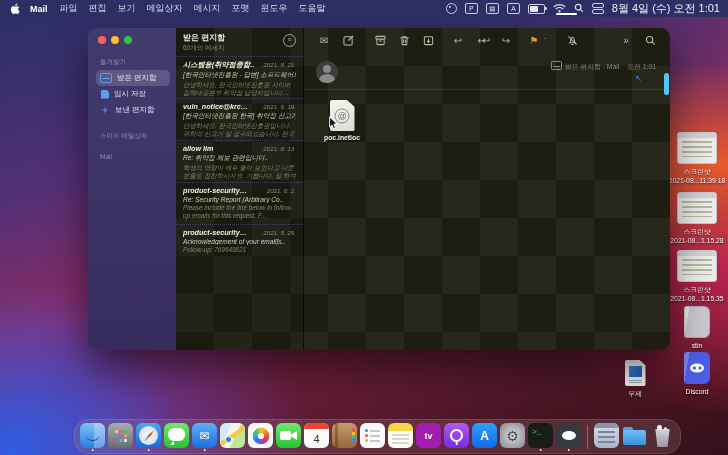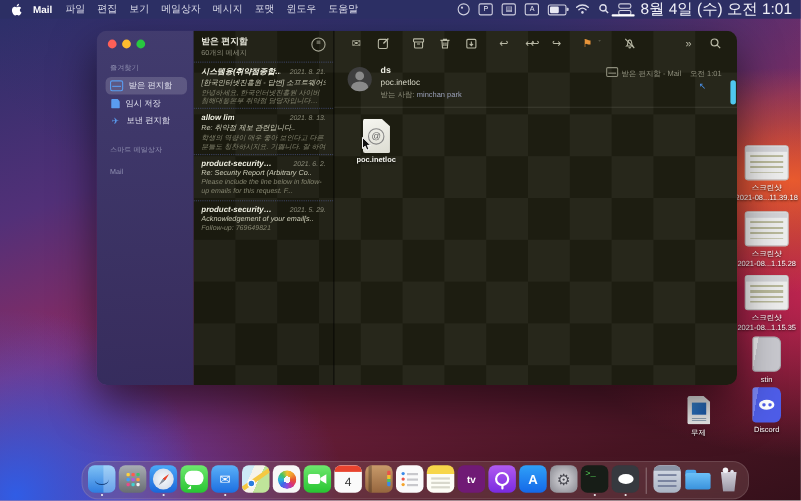--- a/index.html
+++ b/index.html
@@ -23,21 +23,21 @@
   .mb-right{margin-left:auto;display:flex;align-items:center;gap:8px;padding-right:8px;}
   .st-box{width:11px;height:9px;border:1px solid #cfcfdf;border-radius:2px;font-size:6.5px;line-height:9px;
     text-align:center;color:#e8e8f2;}
   .st-rec{width:9px;height:9px;border:1.5px solid #cfcfdf;border-radius:50%;position:relative;}
   .st-rec::after{content:"";position:absolute;left:2px;top:2px;width:2px;height:2px;border-radius:50%;background:#cfcfdf;}
   .battery{width:15px;height:8px;border:1px solid #cfcfdf;border-radius:2px;position:relative;}
   .battery::before{content:"";position:absolute;left:1px;top:1px;bottom:1px;width:8px;background:#e8e8f2;border-radius:1px;}
   .battery::after{content:"";position:absolute;right:-3px;top:2px;width:2px;height:3px;background:#cfcfdf;border-radius:0 1px 1px 0;}
   .cc-icon{display:flex;flex-direction:column;gap:1.5px;}
   .cc-icon i{display:block;width:10px;height:3px;border:1px solid #cfcfdf;border-radius:2px;}
-  .mb-clock{font-size:14px;color:#f0f0f8;white-space:nowrap;}
+  .mb-clock{font-size:11px;color:#f0f0f8;white-space:nowrap;}
   .menubar-underline{position:absolute;left:556px;top:13px;width:21px;height:2px;background:#fff;border-radius:1px;z-index:51;}
   
   .window{position:absolute;left:88px;top:28px;width:582px;height:322px;border-radius:9px;overflow:hidden;
     box-shadow:0 18px 40px rgba(0,0,0,.55);display:flex;z-index:10;}
   .sidebar{width:88px;flex:none;background:linear-gradient(180deg,rgba(66,60,110,.97),rgba(52,44,92,.97));
     padding:6px 6px 0 8px;box-sizing:border-box;color:#d8d8e8;}
   .tl{display:flex;gap:5px;margin:2px 0 14px 2px;}
   .tl i{width:8px;height:8px;border-radius:50%;display:block;}
   .sb-label{font-size:6.5px;color:#8f8fb0;margin:8px 0 3px 4px;}
   .sb-row{display:flex;align-items:center;gap:5px;font-size:7.5px;color:#e4e4f0;padding:3px 4px;border-radius:5px;}
@@ -151,21 +151,21 @@
   .ic-contacts::before{content:"";position:absolute;left:3px;top:0;bottom:0;width:3px;background:rgba(0,0,0,.25);}
   .ic-contacts::after{content:"";position:absolute;right:2px;top:5px;width:3px;height:14px;
     background:linear-gradient(180deg,#e8544a 0 25%,#f5c12e 25% 50%,#4ac45e 50% 75%,#3a8ae8 75%);border-radius:1px;}
   .ic-reminders{background:#fafafa;}
   .ic-reminders::before{content:"";position:absolute;left:5px;top:6px;width:3px;height:3px;border-radius:50%;background:#3a8ae8;
     box-shadow:0 5px 0 #e8544a,0 10px 0 #f5a52e;}
   .ic-reminders::after{content:"";position:absolute;left:10px;top:7px;width:10px;height:1.5px;background:#c8c8cc;
     box-shadow:0 5px 0 #c8c8cc,0 10px 0 #c8c8cc;}
   .ic-notes{background:linear-gradient(180deg,#f7d64a 0 32%,#fdfdf6 32%);}
   .ic-notes::before{content:"";position:absolute;left:4px;right:4px;top:11px;height:1.5px;background:#d8d8cc;box-shadow:0 4px 0 #d8d8cc,0 8px 0 #d8d8cc;}
-  .ic-tv{background:#701a75;display:flex;align-items:center;justify-content:center;}
+  .ic-tv{background:#a21caf;display:flex;align-items:center;justify-content:center;}
   .tv-label{color:#fff;font-size:9px;font-weight:bold;letter-spacing:0;}
   .ic-podcasts{background:linear-gradient(180deg,#b express05af0,#7a2ae0);background:linear-gradient(180deg,#b05af0,#7a2ae0);display:flex;align-items:center;justify-content:center;}
   .ic-podcasts::before{content:"";width:9px;height:9px;border:2px solid #fff;border-radius:50%;}
   .ic-podcasts::after{content:"";position:absolute;left:50%;bottom:3px;transform:translateX(-50%);width:2.5px;height:5px;background:#fff;border-radius:1px;}
   .ic-appstore{background:linear-gradient(180deg,#2fa0f8,#1468e8);display:flex;align-items:center;justify-content:center;}
   .as-label{color:#fff;font-size:12px;font-weight:bold;}
   .ic-sysprefs{background:radial-gradient(#dcdce0,#85858d);display:flex;align-items:center;justify-content:center;color:#4a4a52;font-size:14px;}
   .ic-terminal{background:#171d17;display:flex;align-items:flex-start;justify-content:flex-start;}
   .term-label{color:#5ae05a;font-family:"Liberation Mono",monospace;font-size:8px;margin:4px 0 0 4px;}
   .ic-discord{background:#36393f;display:flex;align-items:center;justify-content:center;}
@@ -267,20 +267,28 @@
       <div class="msg">
         <div class="m1">
             <span class="sender">시스템융(취약점종합…</span>
             <span class="mdate">2021. 8. 21.</span>
           </div>
         <div class="msub">[한국인터넷진흥원 - 답변] 소프트웨어의..</div>
         <div class="mprev">안녕하세요, 한국인터넷진흥원 사이버침해대응본부 취약점 담당자입니다…</div>
       </div>
       <div class="msg">
         <div class="m1">
+            <span class="sender">vuln_notice@krc…</span>
+            <span class="mdate">2021. 6. 19.</span>
+          </div>
+        <div class="msub">[한국인터넷진흥원 한국] 취약점 신고가..</div>
+        <div class="mprev">안녕하세요. 한국인터넷진흥원입니다. 귀하의 신고가 잘 접수되었습니다. 한국에~</div>
+      </div>
+      <div class="msg">
+        <div class="m1">
             <span class="sender">allow lim</span>
             <span class="mdate">2021. 8. 13.</span>
           </div>
         <div class="msub">Re: 취약점 제보 관련입니다..</div>
         <div class="mprev">학생의 역량이 매우 좋아 보인다고 다른 분들도 칭찬하시지요. 기쁩니다. 잘 하여~</div>
       </div>
       <div class="msg">
         <div class="m1">
             <span class="sender">product-security…</span>
             <span class="mdate">2021. 6. 2.</span>
@@ -341,28 +349,20 @@
         <span class="tb">
           <svg width="11" height="11" viewBox="0 0 12 12" fill="none" stroke="#b9b9a6" stroke-width="1.2">
               <circle cx="5" cy="5" r="3.4"></circle>
               <path d="M7.6 7.6l3 3"></path>
             </svg>
         </span>
       </div>
 
       <div class="msg-head">
         <div class="avatar"></div>
-        <div class="mh-col">
-          <div class="mh-sender">ds</div>
-          <div class="mh-subject">poc.inetloc</div>
-          <div class="mh-to">
-            <span>받는 사람:</span>
-            <b>minchan park</b>
-          </div>
-        </div>
         <div class="mh-right">
           <span><span class="mini-tray"></span><span>받은 편지함 - Mail</span></span>
           <span>오전 1:01</span>
         </div>
         <span class="reply-mark">↖</span>
       </div>
 
       <div class="msg-body">
         <div class="attach-wrap">
           <div class="attach">

